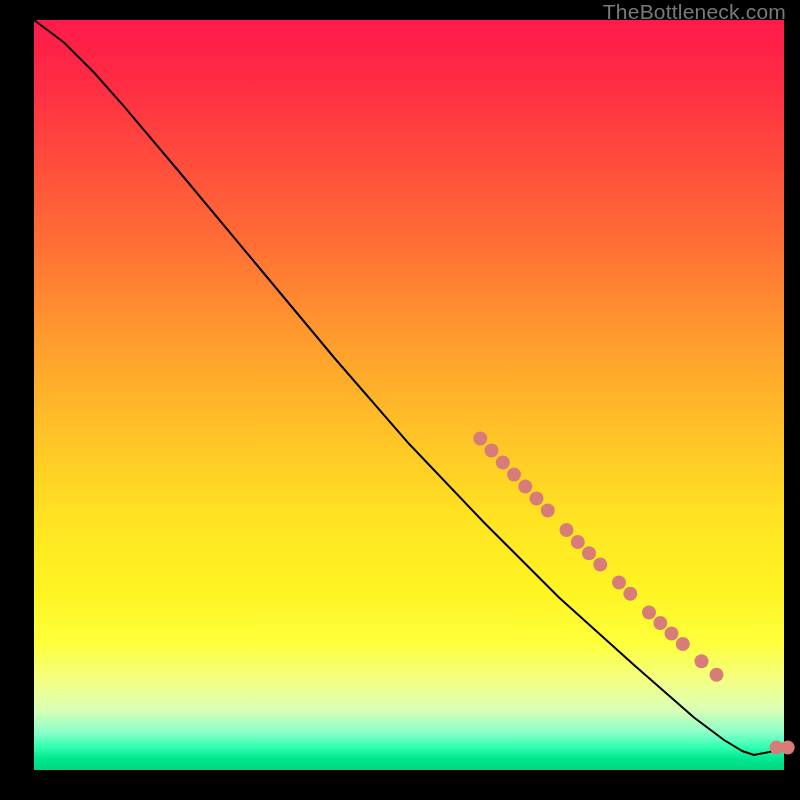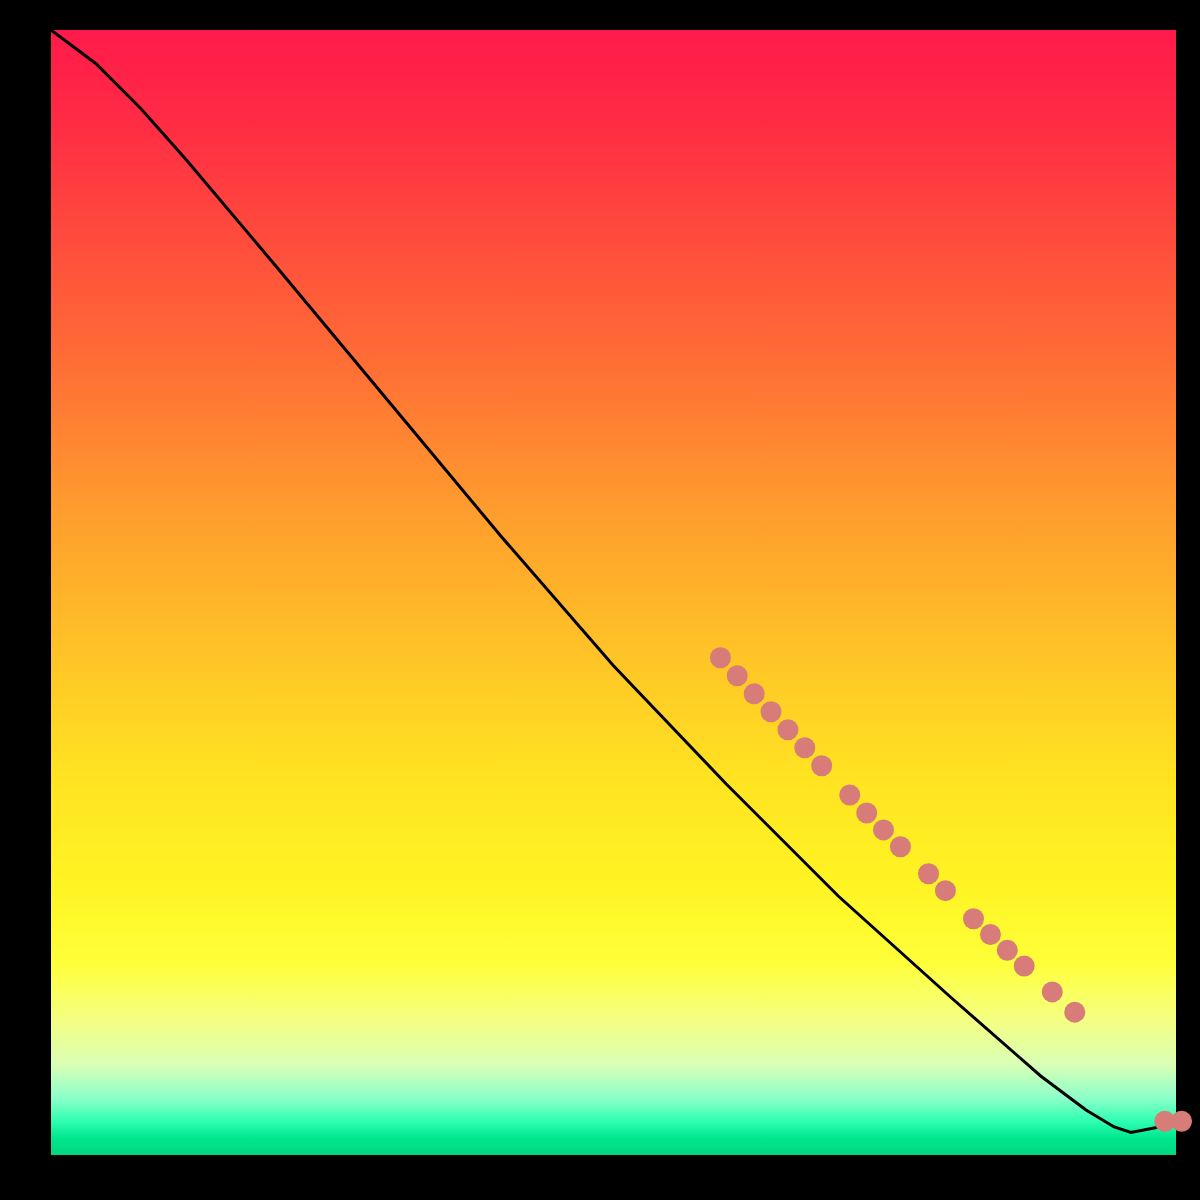--- a/index.html
+++ b/index.html
@@ -69,20 +69,21 @@
   }
   .marker {
     fill: #d77c78;
     stroke: none;
   }
 </style>
 </head>
 <body>
 
 <div class="frame">
+  <div class="watermark">TheBottleneck.com</div>
 
   <div class="plot-area">
     <svg class="curve" viewBox="0 0 750 750">
       <path id="curve-path" class="curve-line" d="M0.0 0.0 L30.0 22.5 L60.0 52.5 L90.0 86.3 L150.0 157.5 L225.0 247.5 L300.0 337.5 L375.0 423.8 L450.0 502.5 L525.0 577.5 L600.0 645.0 L660.0 697.5 L690.0 720.0 L708.8 731.3 L720.0 735.0 L738.8 731.3 L750.0 727.5"></path>
       <g id="markers-group">
           <circle cx="446.3" cy="418.5" r="7" class="marker" fill="#d77c78"></circle>
           <circle cx="457.5" cy="430.5" r="7" class="marker" fill="#d77c78"></circle>
           <circle cx="468.8" cy="442.5" r="7" class="marker" fill="#d77c78"></circle>
           <circle cx="480.0" cy="454.5" r="7" class="marker" fill="#d77c78"></circle>
           <circle cx="491.3" cy="466.5" r="7" class="marker" fill="#d77c78"></circle>

